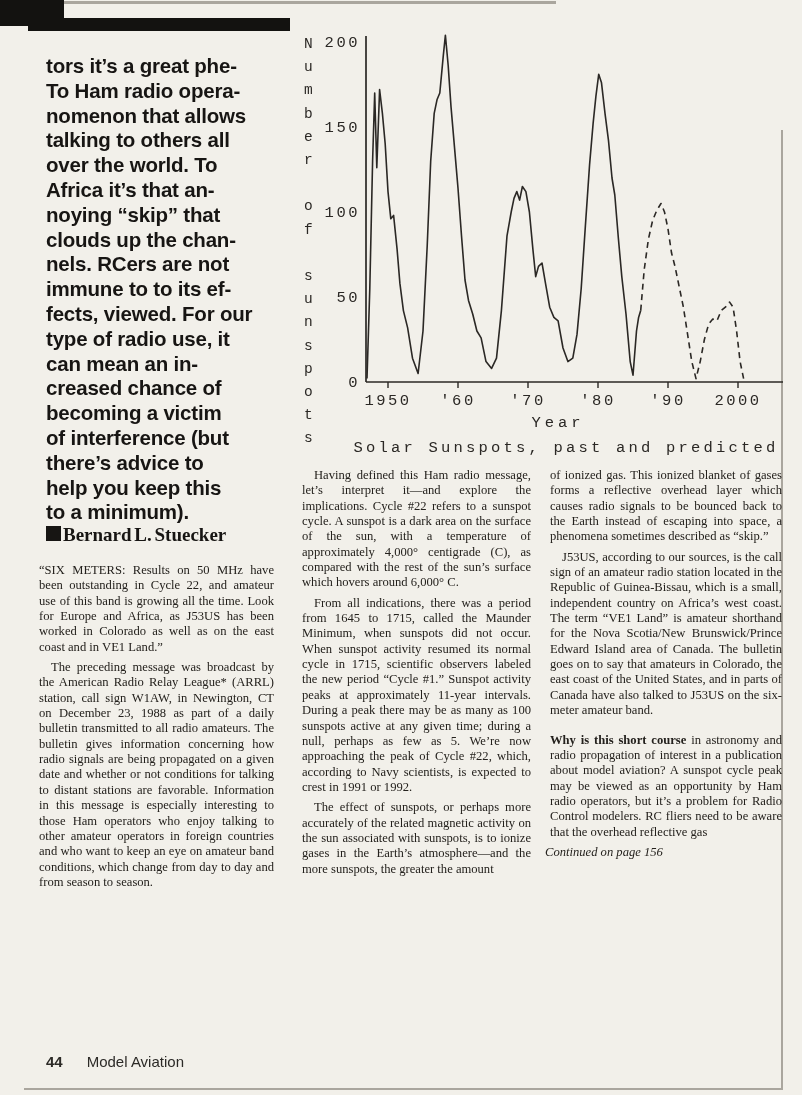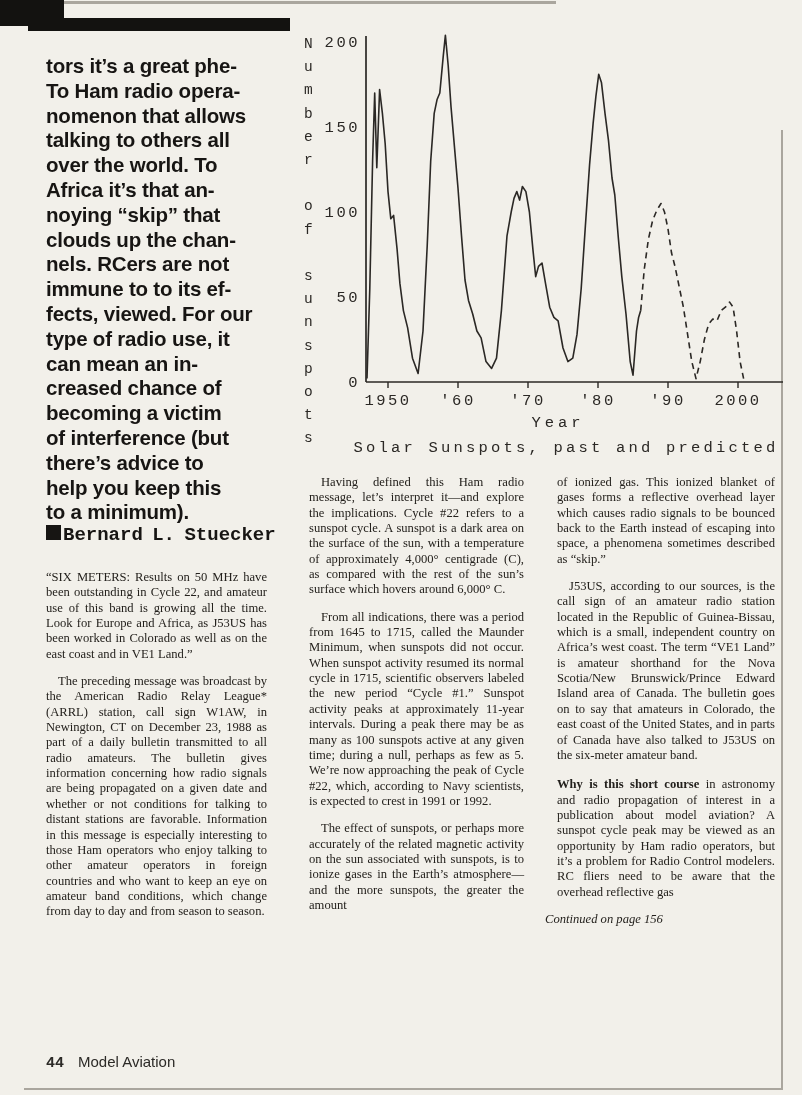--- a/index.html
+++ b/index.html
@@ -14,55 +14,55 @@
 
   
   #intro{
     position:absolute; left:46px; top:54px; width:248px;
     font-family:"Liberation Sans", sans-serif; font-weight:bold;
     font-size:20.5px; line-height:24.8px; color:#171513;
     letter-spacing:-0.2px;
   }
   #byline{
     position:absolute; left:46px; top:524px; width:248px;
-    font-family:Liberation Mono, monospace; font-weight:bold;
+    font-family:Liberation Serif, serif; font-weight:bold;
     font-size:19px; color:#171513; word-spacing:-2px;
   }
   .byline-bullet{display:inline-block; width:15px; height:15px; background:#171513; margin-right:2px;}
 
   
   .bodycol{
     position:absolute; font-size:12.6px; line-height:15.35px;
     text-align:justify; color:#24211d;
   }
   #col1{left:34px;  top:558px; width:245px;}
   #col2{left:297px; top:463px; width:239px;}
   #col3{left:545px; top:463px; width:242px;}
-  .para{margin:12px; text-indent:12px;}
+  .para{margin:5px; text-indent:12px;}
   .para.no-indent{text-indent:0;}
   .para.space-above{margin-top:14px;}
   .continued{font-style:italic; margin:0;}
 
   
   #chart-wrap{position:absolute; left:293px; top:22px; width:507px; height:438px;}
   #chart text{fill:#2b2825; font-family:"Liberation Mono", monospace;}
   .axis{stroke:#2b2825; stroke-width:1.7; fill:none;}
   .tickmark{stroke:#2b2825; stroke-width:1.4;}
   .series-solid{fill:none; stroke:#2b2825; stroke-width:1.6; stroke-linejoin:round;}
   .series-dashed{fill:none; stroke:#2b2825; stroke-width:1.6; stroke-dasharray:6 4.5; stroke-linejoin:round;}
 
   
   #logo{position:absolute; left:0; top:845px; width:802px; height:245px;}
 
   
   #footer{
     position:absolute; left:46px; top:1053px;
     font-family:"Liberation Sans", sans-serif; font-size:15px; color:#2c2a27;
   }
-  #footer .pgnum{font-weight:bold; margin-right:14px;font-family:Liberation Mono, monospace;}
+  #footer .pgnum{font-weight:bold; margin-right:24px;}
 </style>
 </head>
 <body>
 
 <div id="page">
 
   <div class="corner-mark" style="left:0;top:0;width:64px;height:26px;"></div>
   <div class="corner-mark" style="left:28px;top:18px;width:262px;height:13px;"></div>
   <div class="edge-line" style="left:64px;top:1px;width:492px;height:3px;"></div>
   <div class="edge-line" style="left:781px;top:130px;width:2px;height:958px;"></div>

